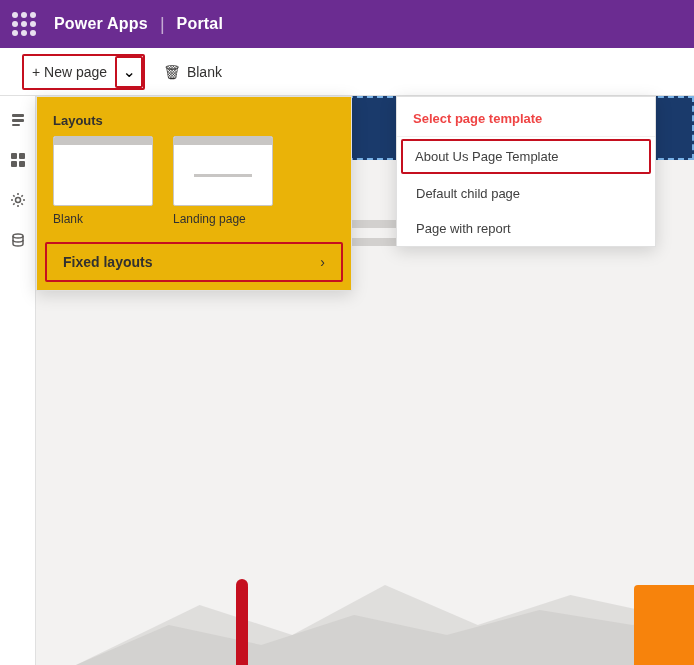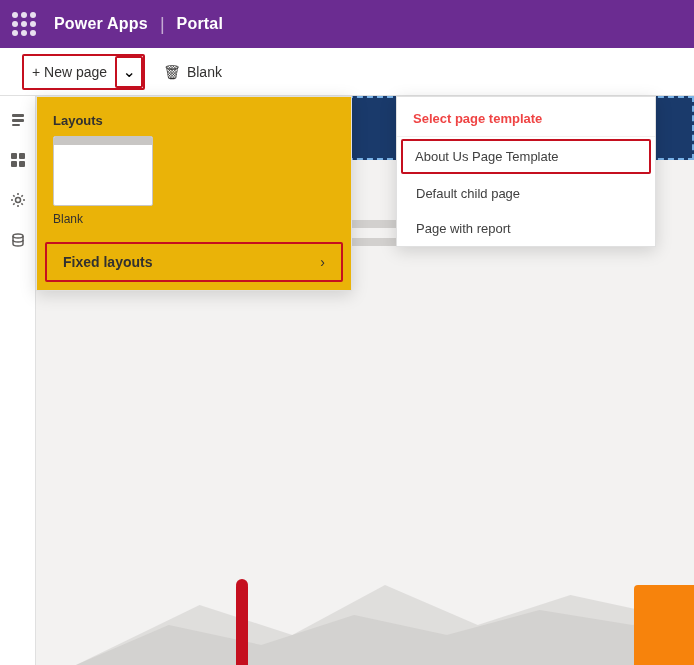--- a/index.html
+++ b/index.html
@@ -400,20 +400,29 @@
     <div class="layouts-grid">
 
       <div class="layout-card">
         <div class="layout-thumb">
           <div class="layout-thumb-bar"></div>
           <div class="layout-thumb-body"></div>
         </div>
         <span class="layout-label">Blank</span>
       </div>
 
+      <div class="layout-card">
+        <div class="layout-thumb">
+          <div class="layout-thumb-bar"></div>
+          <div class="layout-thumb-body">
+            <div class="layout-thumb-line"></div>
+          </div>
+        </div>
+        <span class="layout-label">Landing page</span>
+      </div>
     </div>
 
     <div class="fixed-layouts-row">
       <span class="fixed-layouts-label">Fixed layouts</span>
       <span class="fixed-layouts-chevron">›</span>
     </div>
   </div>
 
   <div class="template-submenu">
     <div class="template-submenu-title">Select page template</div>

